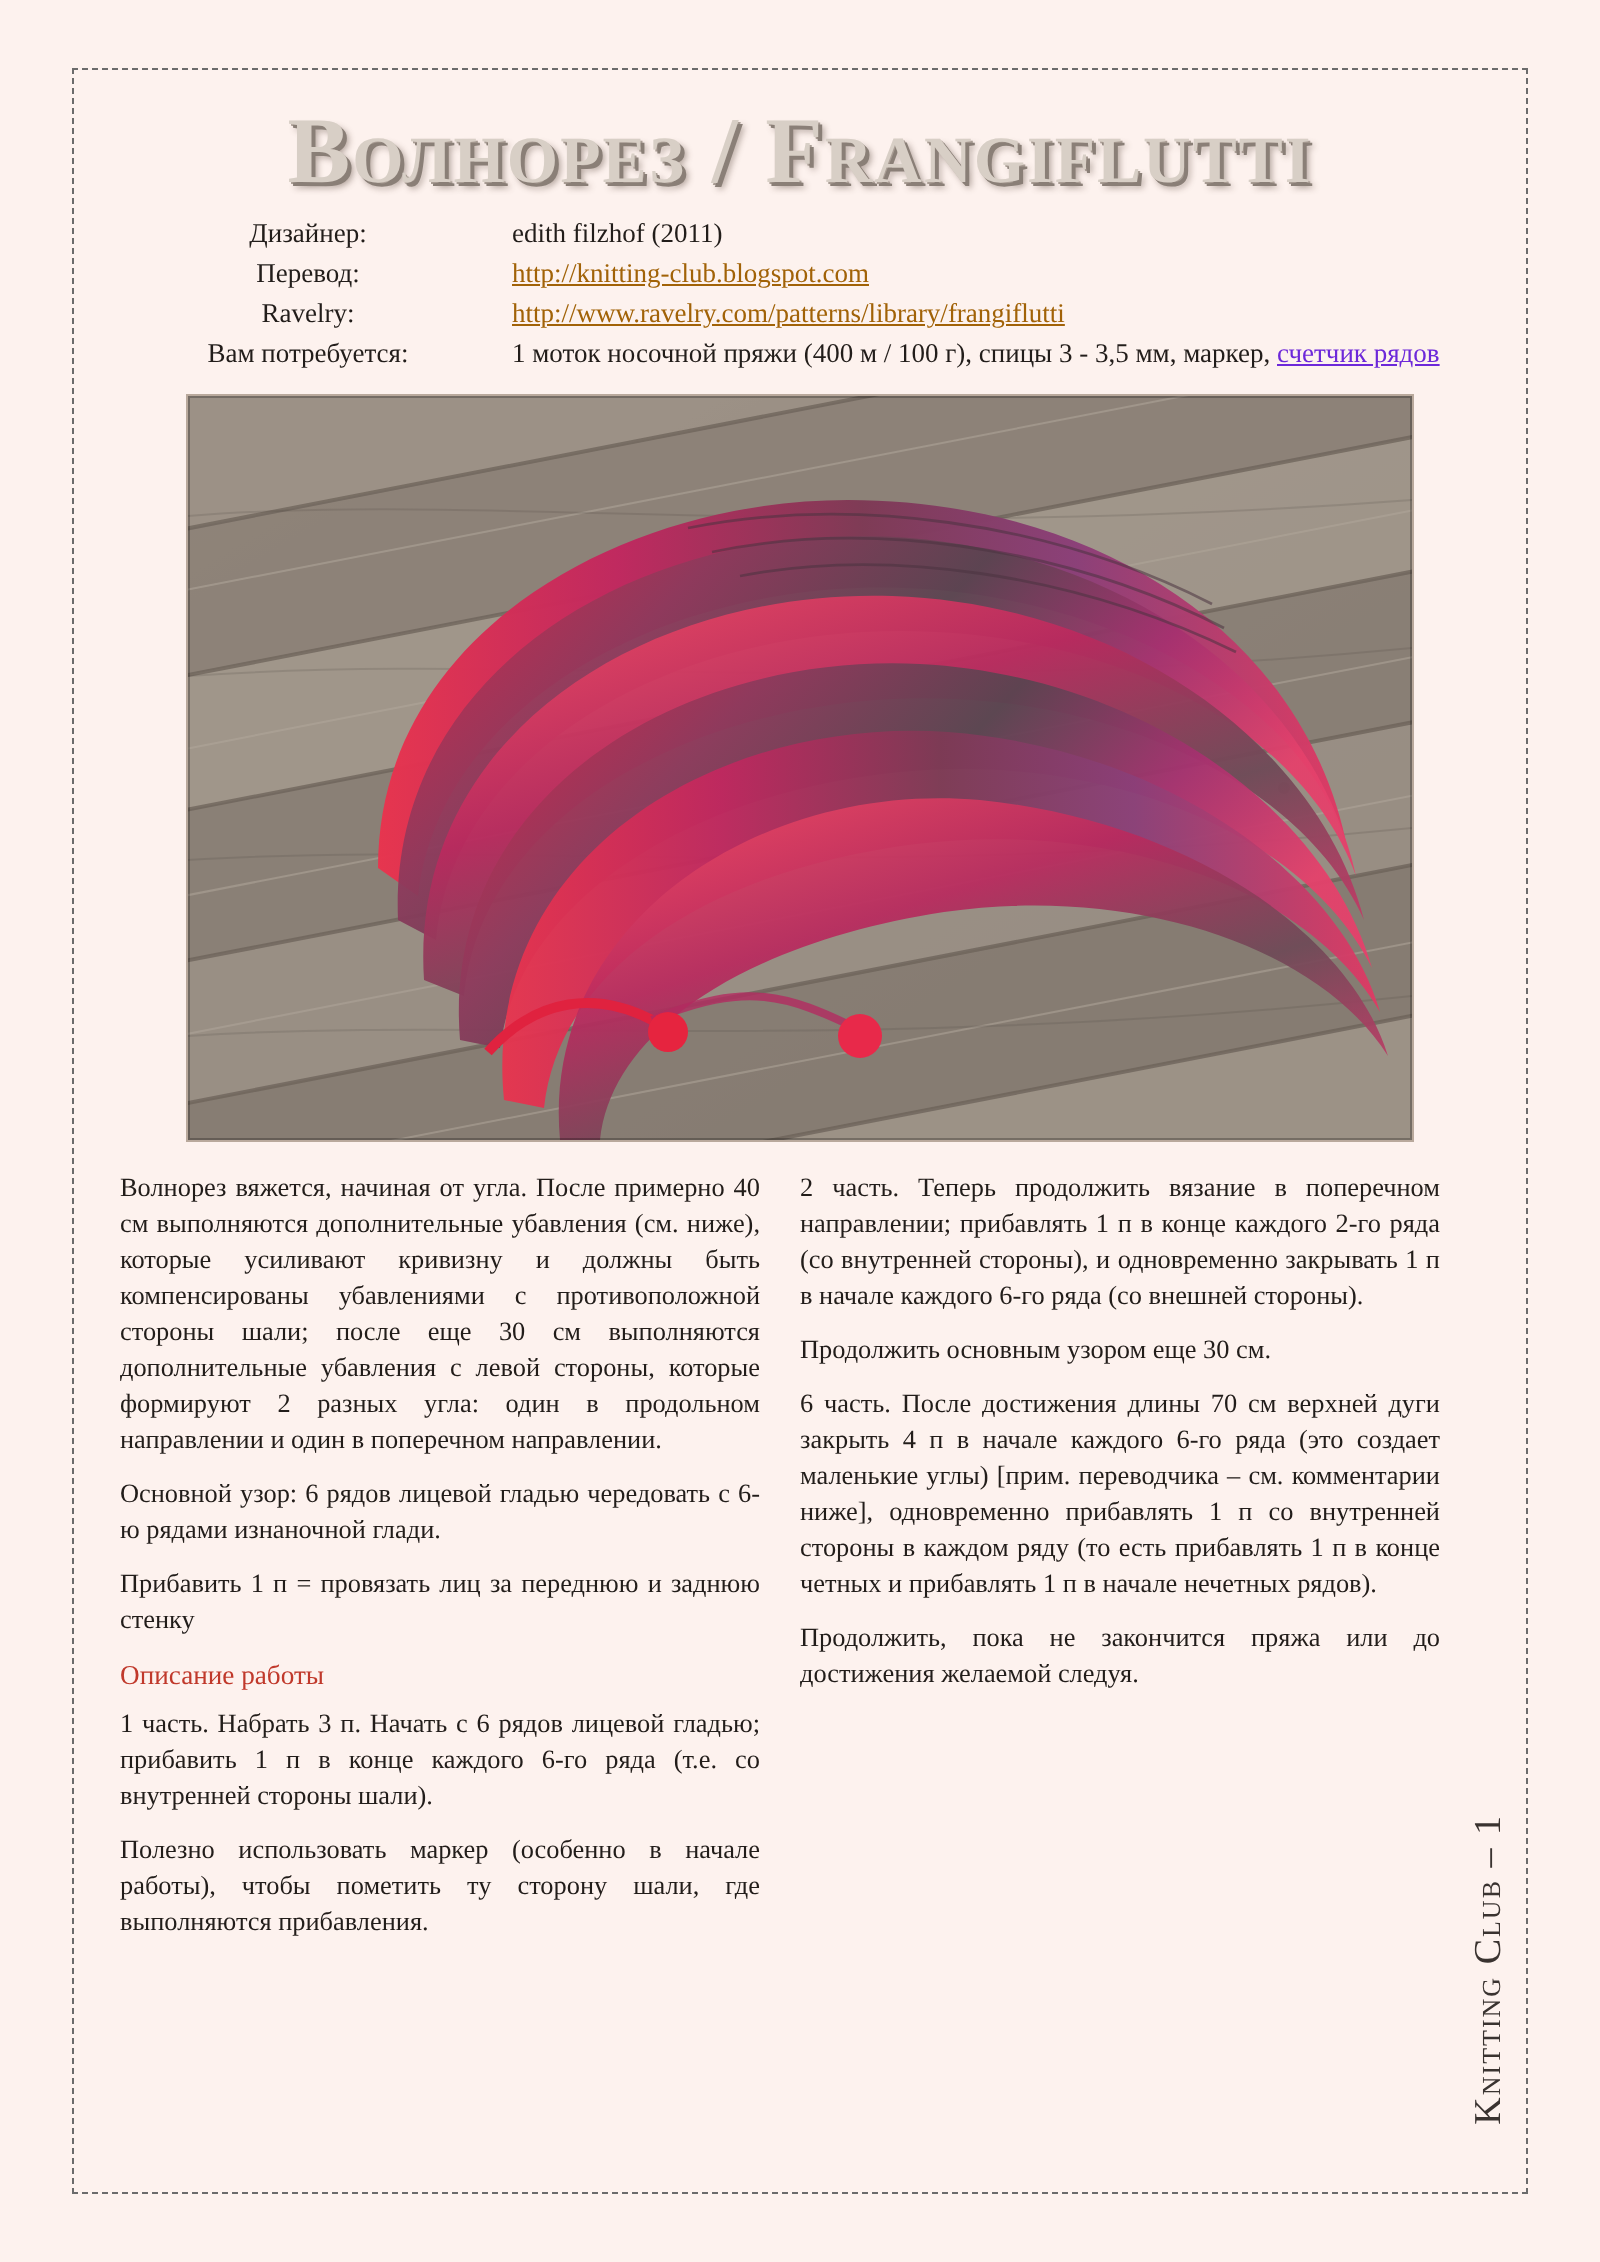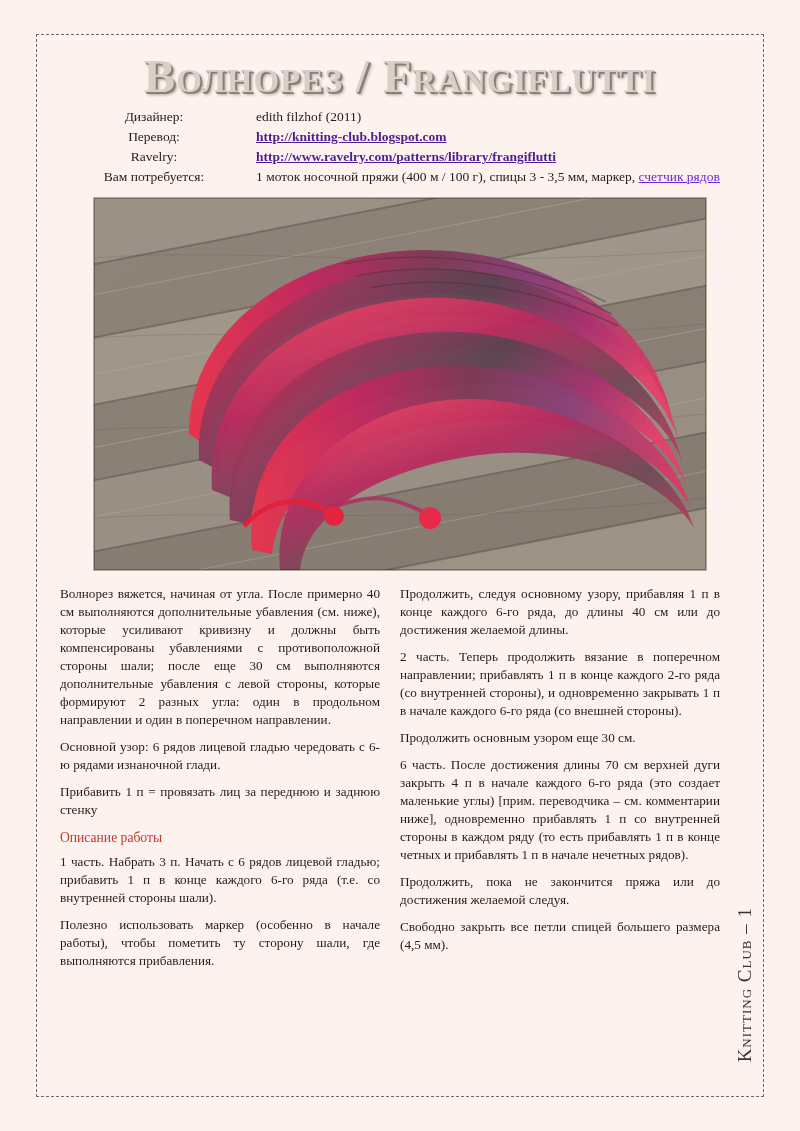--- a/index.html
+++ b/index.html
@@ -74,24 +74,23 @@
     width: 188px;
     text-align: center;
     padding-right: 8px;
     font-weight: normal;
     white-space: nowrap;
   }
   .meta td.value {
     text-align: left;
   }
   .link {
-    color: #4c1d95;
+    color: #a16207;
     text-decoration: underline;
     word-break: break-all;
-    font-weight: bold;
   }
   .underlined {
     text-decoration: underline;
     color: #6d28d9;
   }
 
   
   .photo {
     position: relative;
     width: 612px;
@@ -291,25 +290,23 @@
       <div class="col">
         <p>Волнорез вяжется, начиная от угла. После примерно 40 см выполняются дополнительные убавления (см. ниже), которые усиливают кривизну и должны быть компенсированы убавлениями с противоположной стороны шали; после еще 30 см выполняются дополнительные убавления с левой стороны, которые формируют 2 разных угла: один в продольном направлении и один в поперечном направлении.</p>
         <p><span class="b">Основной узор:</span><span> 6 рядов лицевой гладью чередовать с 6-ю рядами изнаночной глади.</span></p>
         <p><span class="b">Прибавить 1 п</span><span> = провязать лиц за переднюю и заднюю стенку</span></p>
         <div class="section-head">Описание работы</div>
         <p><span class="b">1 часть.</span><span> Набрать 3 п. Начать с 6 рядов лицевой гладью; прибавить 1 п в конце каждого 6-го ряда (т.е. со внутренней стороны шали).</span></p>
         <p>Полезно использовать маркер (особенно в начале работы), чтобы пометить ту сторону шали, где выполняются прибавления.</p>
       </div>
 
       <div class="col">
-        <p>Продолжить, следуя основному узору, прибавляя 1 п в конце каждого 6-го ряда, до длины 40 см или до достижения желаемой длины.</p>
         <p><span class="b">2 часть.</span><span> Теперь продолжить вязание в поперечном направлении; прибавлять 1 п в конце каждого 2-го ряда (со внутренней стороны), и одновременно закрывать 1 п в начале каждого 6-го ряда (со внешней стороны).</span></p>
         <p>Продолжить основным узором еще 30 см.</p>
         <p><span class="b">6 часть.</span><span> После достижения длины 70 см верхней дуги закрыть 4 п в начале каждого 6-го ряда (это создает маленькие углы) [прим. переводчика – см. комментарии ниже], одновременно прибавлять 1 п со внутренней стороны в </span><span class="b">каждом</span><span> ряду (то есть прибавлять 1 п в конце четных и прибавлять 1 п в начале нечетных рядов).</span></p>
         <p>Продолжить, пока не закончится пряжа или до достижения желаемой следуя.</p>
-        <p>Свободно закрыть все петли спицей большего размера (4,5 мм).</p>
       </div>
 
     </div>
 
     <div class="vertical-note">Knitting Club – 1</div>
   </div>
 </div>
 
 </body></html>

